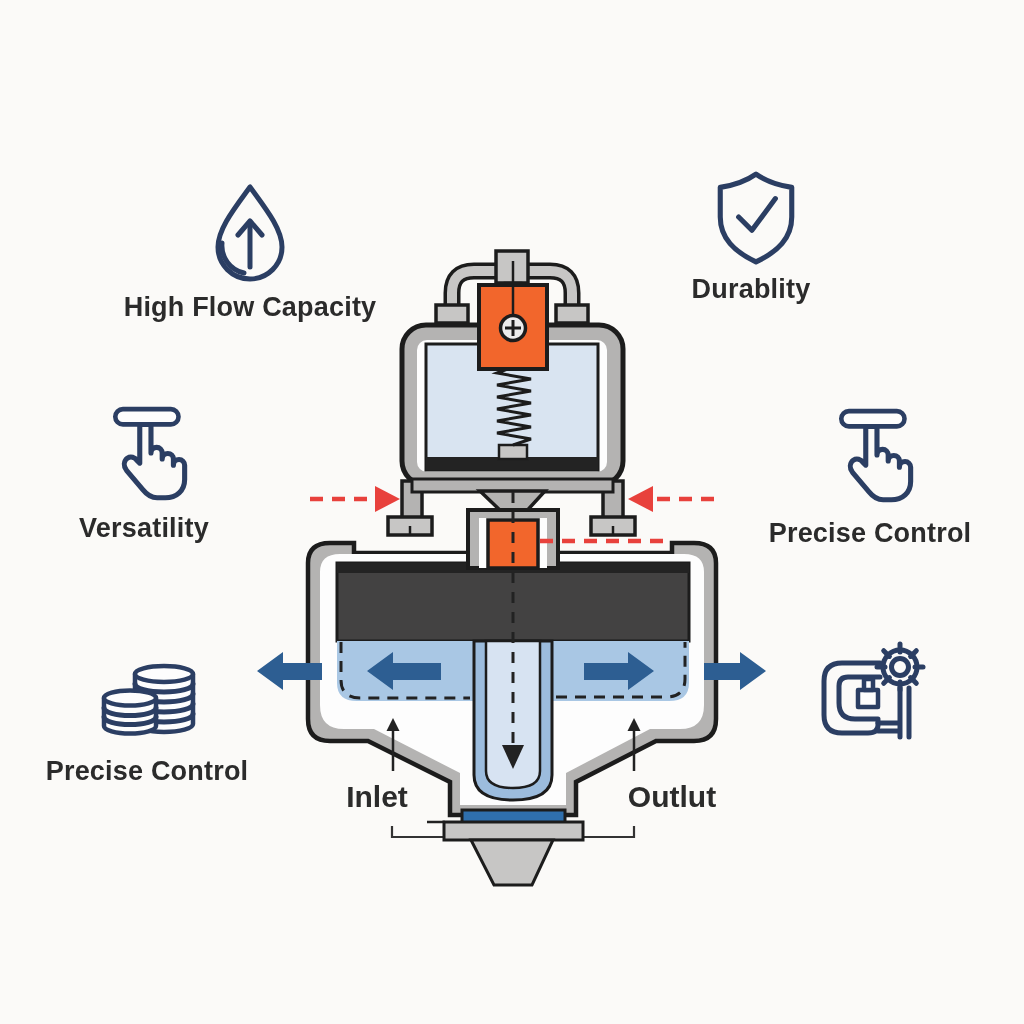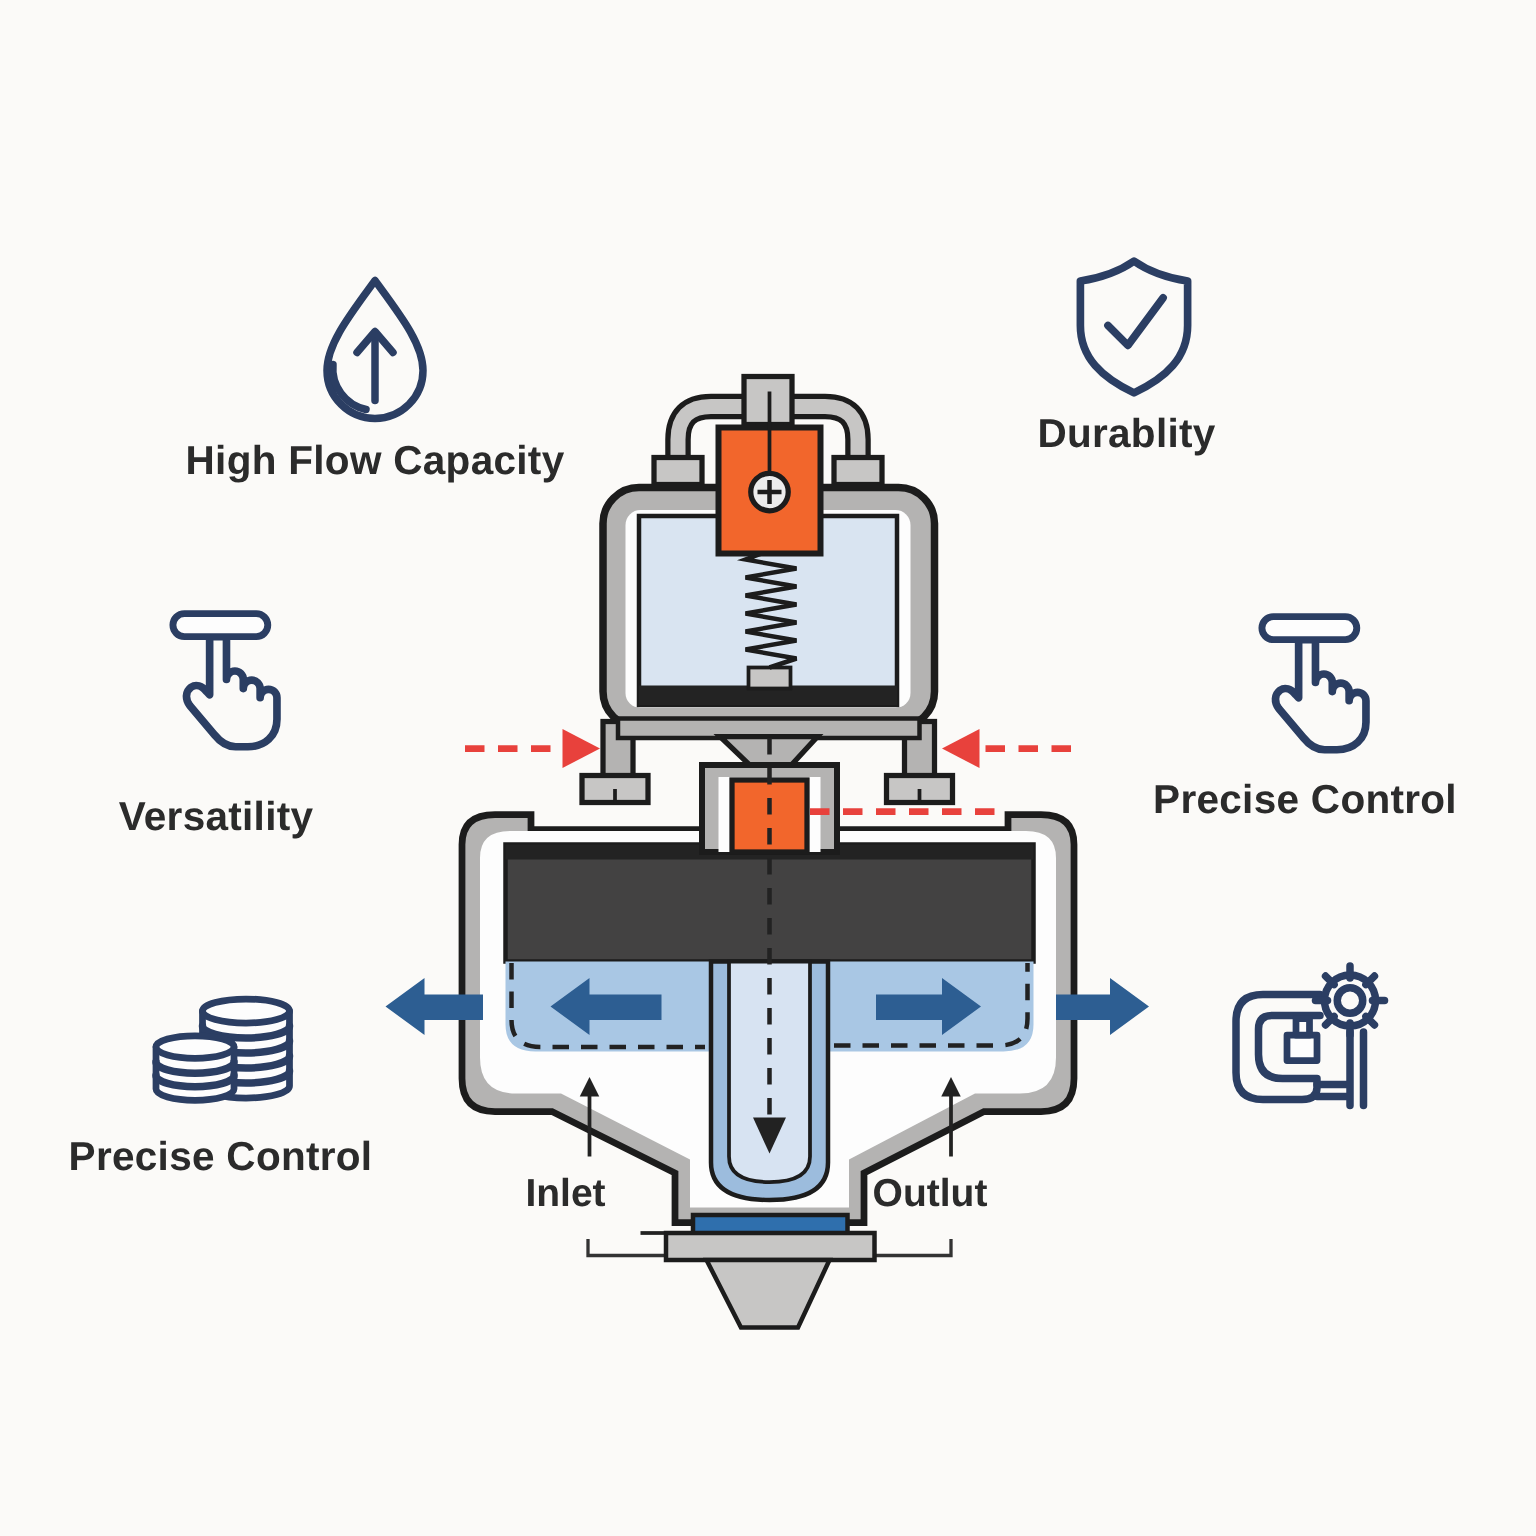--- a/index.html
+++ b/index.html
@@ -2,21 +2,21 @@
 <html style="--c-bg: #fbfaf8; --c-text: #2b2b2b; --c-navy: #2b3e63; --c-outline: #1c1c1c; --c-orange: #f2662c; --c-gray: #b4b3b2; --c-graylight: #c7c6c5; --c-dark: #434242; --c-darktop: #232323; --c-chamber: #d9e4f1; --c-fluid: #a9c7e4; --c-tubewall: #9cbcdd; --c-tubein: #d7e3f2; --c-arrowblue: #2d5e92; --c-gasket: #2f6fad; --c-red: #e8413c;"><head>
 <meta charset="utf-8">
 <style>
   html,body{margin:0;padding:0;}
   body{background:#fbfaf8;font-family:"Liberation Sans",sans-serif;}
   .canvas{position:relative;width:1024px;height:1024px;background:var(--c-bg,#fbfaf8);overflow:hidden;margin-top:29px;}
   .abs{position:absolute;}
   .feature-label{position:absolute;transform:translateX(-50%);font-weight:700;font-size:27px;
     color:var(--c-text,#2b2b2b);white-space:nowrap;letter-spacing:.2px;}
   .feature-label.two-line{text-align:center;line-height:31px;}
-  .port-label{position:absolute;transform:translateX(-50%);font-weight:700;font-size:26px;
+  .port-label{position:absolute;transform:translateX(-50%);font-weight:700;font-size:30px;
     color:var(--c-text,#2b2b2b);white-space:nowrap;}
   svg{display:block;}
   
   .f-orange{fill:var(--c-orange)} .f-gray{fill:var(--c-gray)} .f-graylt{fill:var(--c-graylight)}
   .f-dark{fill:var(--c-dark)} .f-darktop{fill:var(--c-darktop)} .f-chamber{fill:var(--c-chamber)}
   .f-fluid{fill:var(--c-fluid)} .f-white{fill:#fdfdfd} .f-blue{fill:var(--c-arrowblue)}
   .f-gasket{fill:var(--c-gasket)} .f-red{fill:var(--c-red)}
   .f-none{fill:none}
   .s-out{stroke:var(--c-outline)} .s-red{stroke:var(--c-red)}
   .s-tube{stroke:var(--c-graylight)} .s-none{stroke:none}
@@ -141,21 +141,21 @@
     <symbol id="tap-hand" viewBox="0 0 80 100">
       <path class="icon-stroke" d="M 28,19 L 39,19 L 39,47 A 5.5,5.5 0 0 1 50,47 L 50,53 A 5.5,5.5 0 0 1 61,53 L 61,59 A 5.5,5.5 0 0 1 72,59
         L 72,73 C 72,84 64,91 53,91 L 45,91 C 39,91 35,88 31,83 L 15,64 C 12,60 12,55 16,52 C 19,50 23,51 26,55 L 28,57 Z"></path>
       <rect x="4" y="4" width="62" height="15" rx="7.5" class="icon-fillw" stroke-width="5"></rect>
     </symbol>
   </svg>
 
   <svg class="abs" style="left:110px;top:376px" width="84" height="102">
     <use href="#tap-hand" width="84" height="102"></use>
   </svg>
-  <div class="feature-label" style="left:144px;top:500px">Versatility</div>
+  <div class="feature-label" style="left:144px;top:484px">Versatility</div>
 
   <svg class="abs" style="left:836px;top:378px" width="84" height="102">
     <use href="#tap-hand" width="84" height="102"></use>
   </svg>
   <div class="feature-label" style="left:870px;top:489px">Precise Control</div>
 
   <svg class="abs" style="left:100px;top:626px" width="100" height="88" viewBox="0 0 100 78">
     <path d="M 35,14 V 64 A 29,8 0 0 0 93,64 V 14" class="icon-fillw"></path>
     <ellipse cx="64" cy="14" rx="29" ry="8" class="icon-fillw"></ellipse>
     <path d="M 35,24 A 29,8 0 0 0 93,24 M 35,34 A 29,8 0 0 0 93,34 M 35,44 A 29,8 0 0 0 93,44 M 35,54 A 29,8 0 0 0 93,54" class="icon-stroke" stroke-width="4"></path>
@@ -181,15 +181,15 @@
         <line x1="10.6" y1="-10.6" x2="16.3" y2="-16.3"></line>
           <line x1="10.6" y1="10.6" x2="16.3" y2="16.3"></line>
         <line x1="-10.6" y1="-10.6" x2="-16.3" y2="-16.3"></line>
           <line x1="-10.6" y1="10.6" x2="-16.3" y2="16.3"></line>
       </g>
     </g>
     <path class="icon-stroke" d="M 88,51 V 100 M 97,51 V 100 M 66,86 H 88 M 66,94 H 88" stroke-width="4.5"></path>
   </svg>
 
   <div class="port-label" style="left:377px;top:751px">Inlet</div>
-  <div class="port-label" style="left:620px;top:751px">Outlut</div>
+  <div class="port-label" style="left:672px;top:751px">Outlut</div>
 
 </div>
 
 </body></html>

